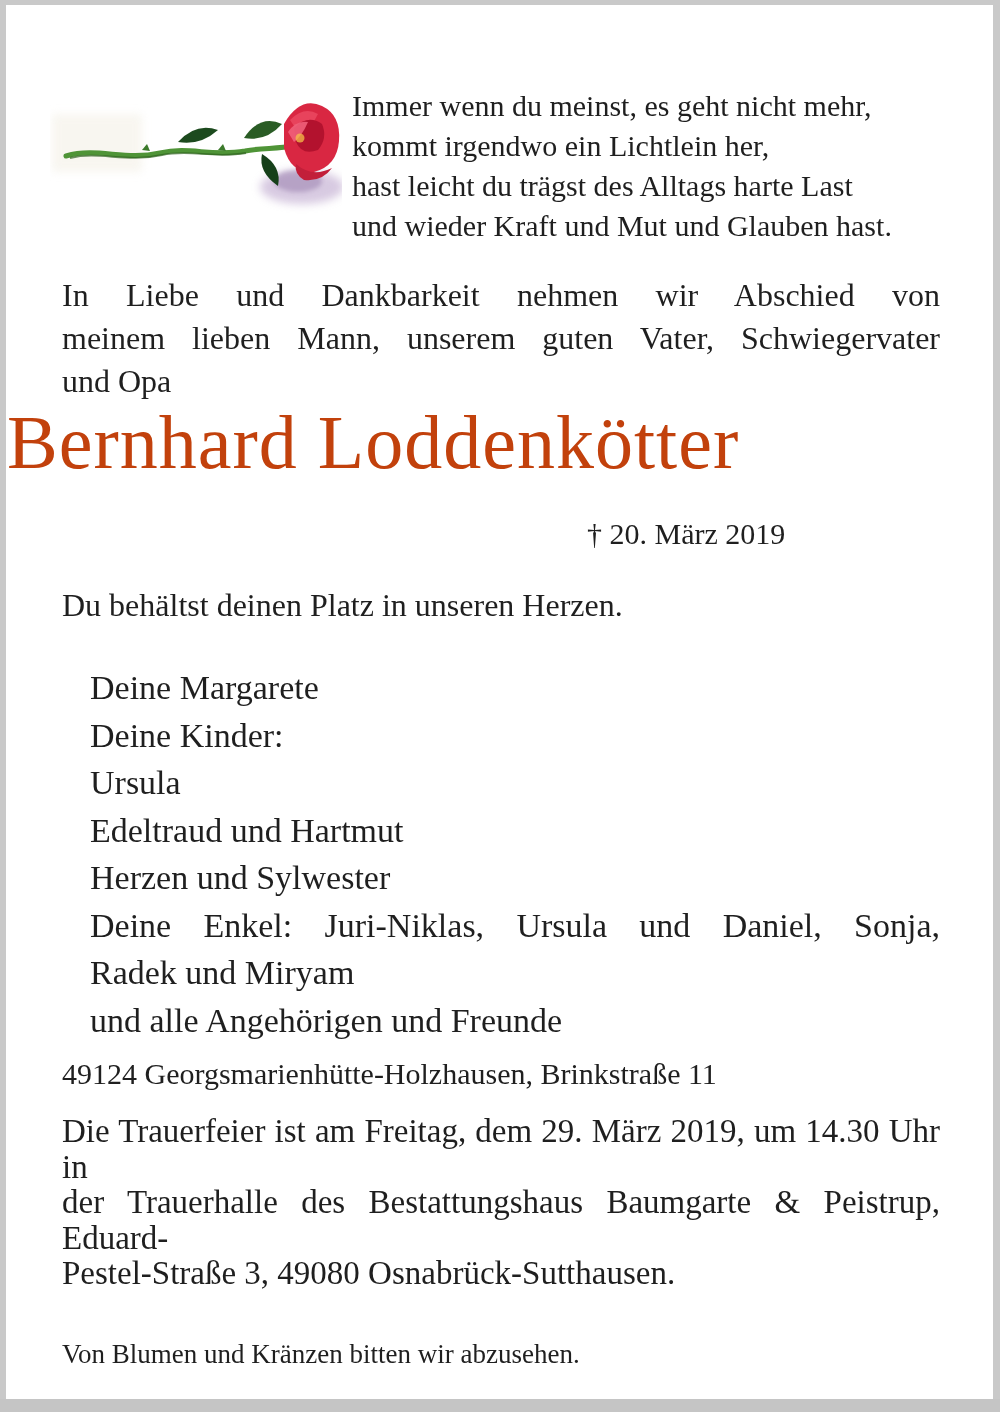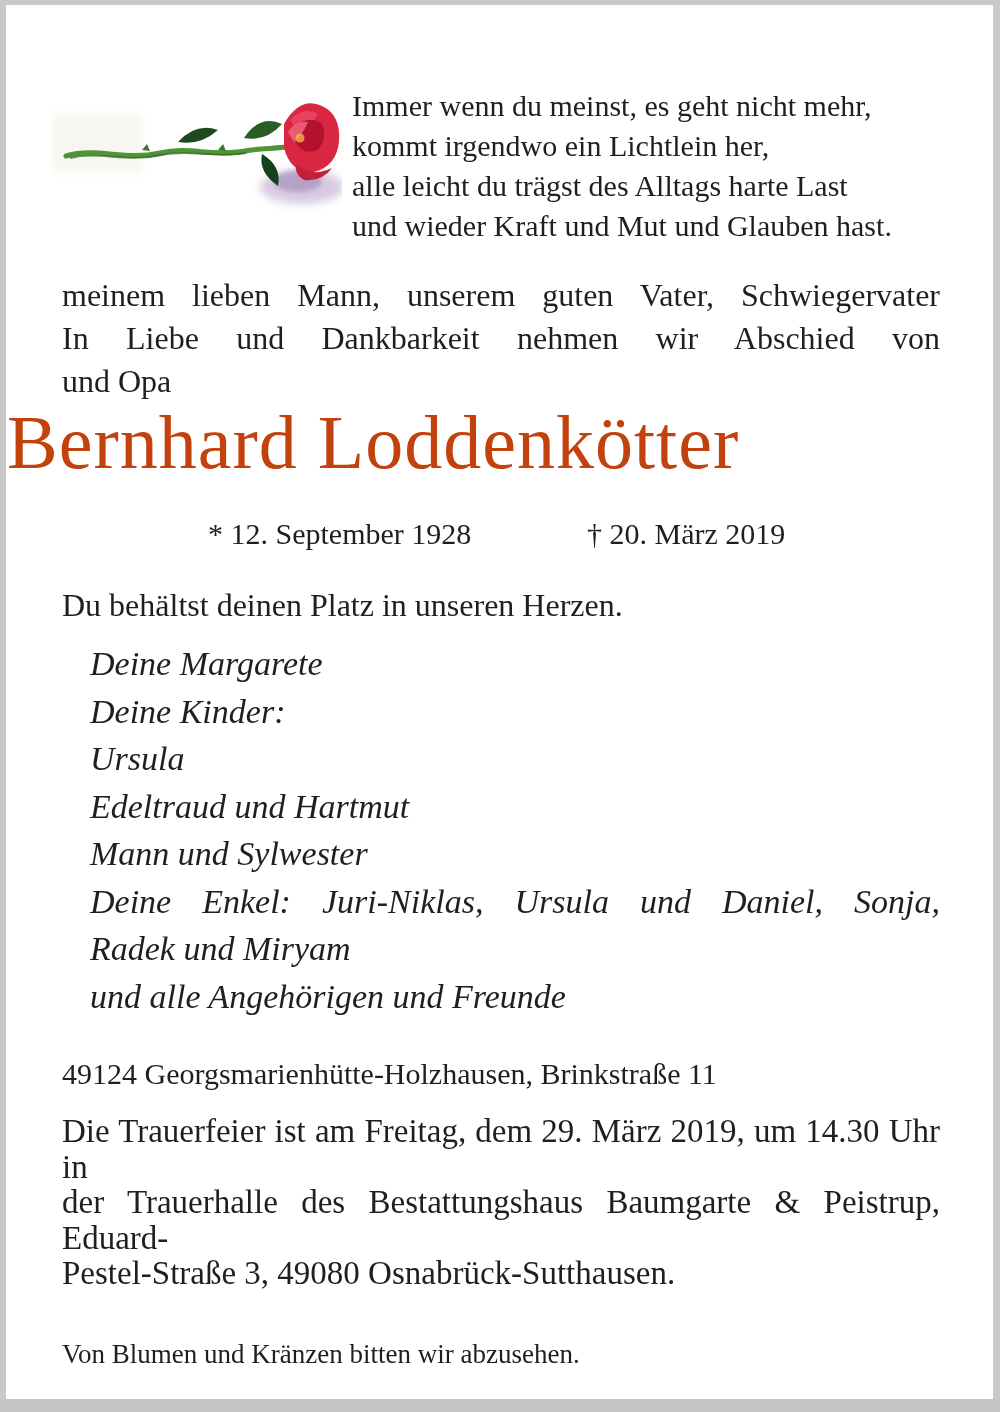--- a/index.html
+++ b/index.html
@@ -29,21 +29,21 @@
     position:absolute;left:0;top:402px;width:1000px;
     text-align:left;font-size:76px;line-height:80px;
     letter-spacing:1px;color:#c2410c;margin-left:7px;
   }
   .date{position:absolute;top:516px;font-size:30px;line-height:36px;white-space:nowrap;}
   .date-birth{left:208px;}
   .date-death{left:587px;}
 
   .dedication{position:absolute;left:62px;top:584px;font-size:32px;line-height:42px;white-space:nowrap;}
 
-  .mourners{position:absolute;left:90px;top:640px;width:850px;font-size:34px;line-height:47.5px;font-style:italic;}
+  .mourners{position:absolute;left:90px;top:664px;width:850px;font-size:34px;line-height:47.5px;}
 
   .address{position:absolute;left:62px;top:1056px;font-size:30px;line-height:36px;white-space:nowrap;}
 
   .funeral{position:absolute;left:62px;top:1114px;width:878px;font-size:33px;line-height:35.5px;}
   .urn{position:absolute;left:62px;top:1244px;width:878px;font-size:29px;line-height:35.5px;}
   .flowers{position:absolute;left:62px;top:1336px;font-size:27px;line-height:36px;white-space:nowrap;}
 </style>
 </head>
 <body>
 
@@ -85,43 +85,42 @@
       <path d="M 244 44 Q 258 30 272 40 Q 278 54 268 66 Q 252 72 246 58 Z" fill="#b3122e"></path>
       <path d="M 238 48 Q 246 36 258 38 Q 252 52 244 58 Z" fill="#f0607a" opacity="0.9"></path>
       <circle cx="250" cy="54" r="4.5" fill="#f5c04a" opacity="0.75"></circle>
       <path d="M 246 80 Q 262 94 282 84 Q 272 98 254 96 Q 244 90 246 80 Z" fill="#c21f3a"></path>
     </svg>
   </div>
 
   <div class="poem">
     <div>Immer wenn du meinst, es geht nicht mehr,</div>
     <div>kommt irgendwo ein Lichtlein her,</div>
-    <div>alle leicht du trägst des Alltags harte Last</div>
+    <div>hast leicht du trägst des Alltags harte Last</div>
     <div>und wieder Kraft und Mut und Glauben hast.</div>
   </div>
 
   <div class="intro">
+    <div class="just">In Liebe und Dankbarkeit nehmen wir Abschied von</div>
     <div class="just">meinem lieben Mann, unserem guten Vater, Schwiegervater</div>
-    <div class="just">In Liebe und Dankbarkeit nehmen wir Abschied von</div>
     <div>und Opa</div>
   </div>
 
   <div class="name">Bernhard Loddenkötter</div>
 
-  <div class="date date-birth">* 12. September 1928</div>
   <div class="date date-death">† 20. März 2019</div>
 
   <div class="dedication">Du behältst deinen Platz in unseren Herzen.</div>
 
   <div class="mourners">
     <div>Deine Margarete</div>
     <div>Deine Kinder:</div>
     <div>Ursula</div>
     <div>Edeltraud und Hartmut</div>
-    <div>Mann und Sylwester</div>
+    <div>Herzen und Sylwester</div>
     <div class="just">Deine Enkel: Juri-Niklas, Ursula und Daniel, Sonja,</div>
     <div>Radek und Miryam</div>
     <div>und alle Angehörigen und Freunde</div>
   </div>
 
   <div class="address">49124 Georgsmarienhütte-Holzhausen, Brinkstraße 11</div>
 
   <div class="funeral">
     <div class="just">Die Trauerfeier ist am Freitag, dem 29. März 2019, um 14.30 Uhr in</div>
     <div class="just">der Trauerhalle des Bestattungshaus Baumgarte &amp; Peistrup, Eduard-</div>

